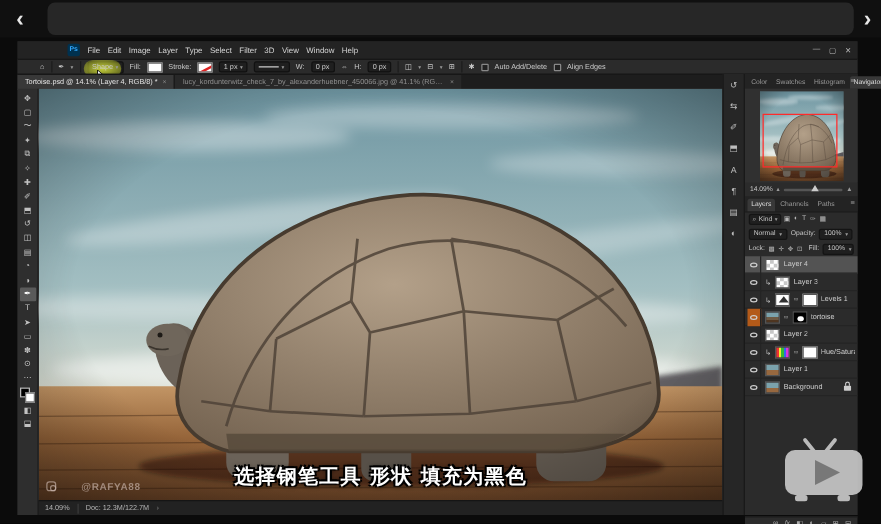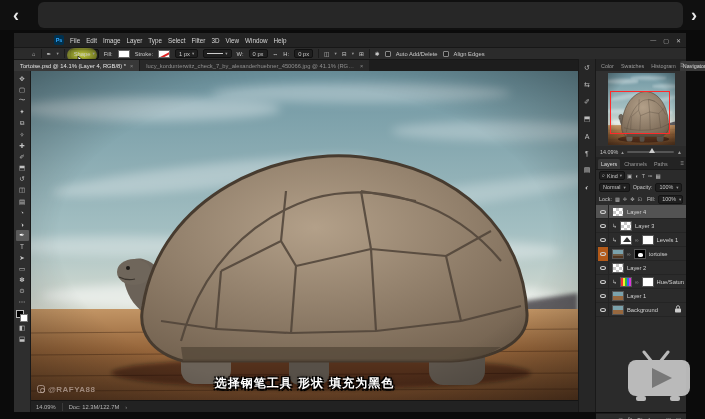--- a/index.html
+++ b/index.html
@@ -50,24 +50,24 @@
   .tool { width:13px; height:11.2px; display:flex; align-items:center; justify-content:center;
     color:#c2c2c2; font-size:6.5px; border-radius:1px; cursor:pointer; }
   .tool.selected { background:#5a5a5a; color:#fff; }
   .fgbg { position:relative; width:12px; height:12px; margin-top:2px; }
   .fg { position:absolute; left:0; top:0; width:8px; height:8px; background:#000; border:1px solid #bbb; }
   .bg { position:absolute; right:0; bottom:0; width:8px; height:8px; background:#fff; border:1px solid #777; }
 
   .canvas { position:absolute; left:17px; top:38px; width:547px; height:329px; background:#444; overflow:hidden; }
   .canvas svg { display:block; }
   .subtitle { position:absolute; left:0; right:0; bottom:8px; text-align:center;
-    font-size:12px; font-weight:bold; color:#fff; letter-spacing:1px;
+    font-size:16px; font-weight:bold; color:#fff; letter-spacing:1px;
     text-shadow:-1.5px -1.5px 0 #000, 1.5px -1.5px 0 #000, -1.5px 1.5px 0 #000, 1.5px 1.5px 0 #000, 0 0 4px #000;
     font-family:"DejaVu Sans", sans-serif; }
-  .watermark { position:absolute; left:6px; bottom:6px; display:flex; align-items:flex-start; gap:3px;
+  .watermark { position:absolute; left:6px; bottom:6px; display:flex; align-items:flex-start; gap:20px;
     color:rgba(205,185,175,0.65); font-size:8px; font-weight:bold; letter-spacing:0.5px; }
   .ig-icon { width:8px; height:8px; border:1.2px solid rgba(205,185,175,0.65); border-radius:2.5px; position:relative; }
   .ig-icon:before { content:""; position:absolute; left:2px; top:2px; width:2.5px; height:2.5px;
     border:1px solid rgba(205,185,175,0.65); border-radius:50%; }
 
   .statusbar { position:absolute; left:17px; top:367px; width:547px; height:12px; background:#222;
     display:flex; align-items:center; gap:6px; padding-left:5px; font-size:5.8px; color:#b5b5b5; border-top:1px solid #151515; }
   .status-sep { width:1px; height:8px; background:#3a3a3a; }
 
   .dock { position:absolute; left:564px; top:26px; width:17px; height:353px; background:#262626;

